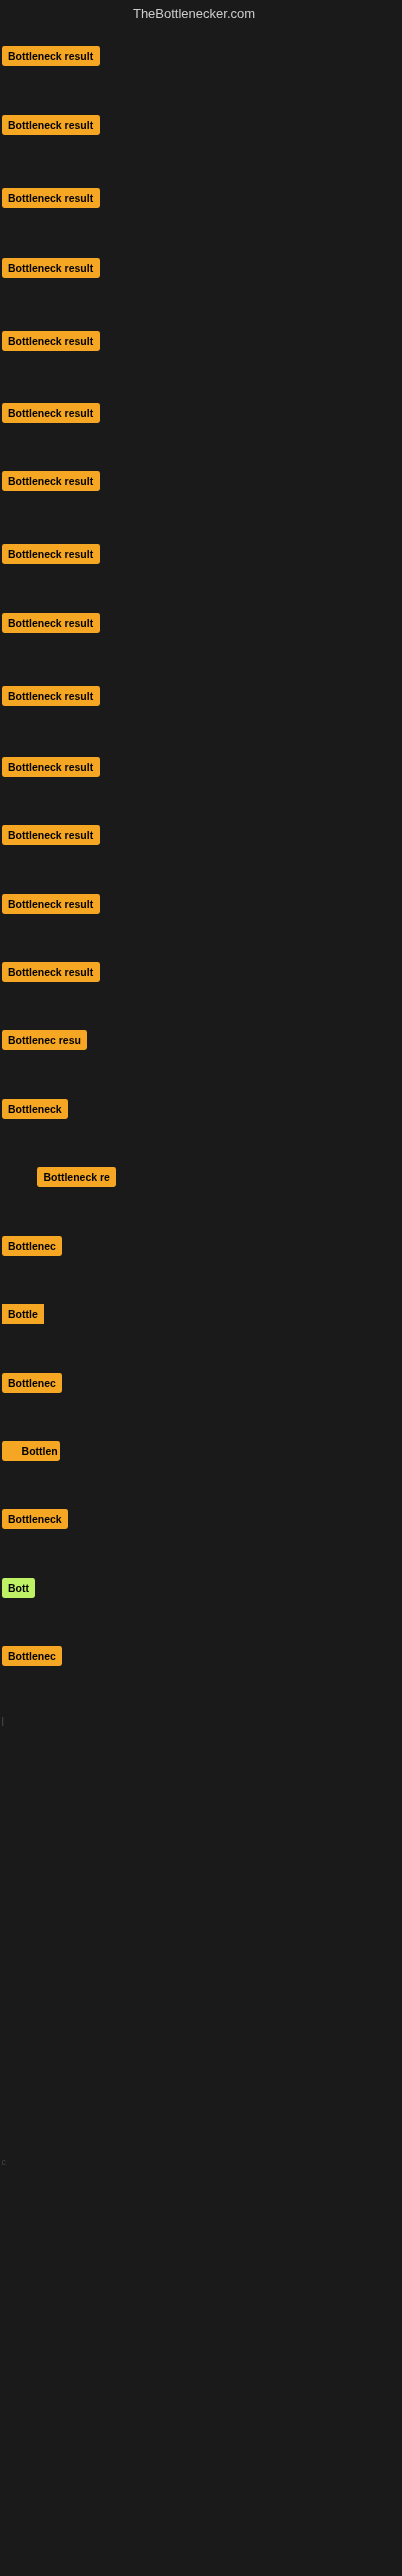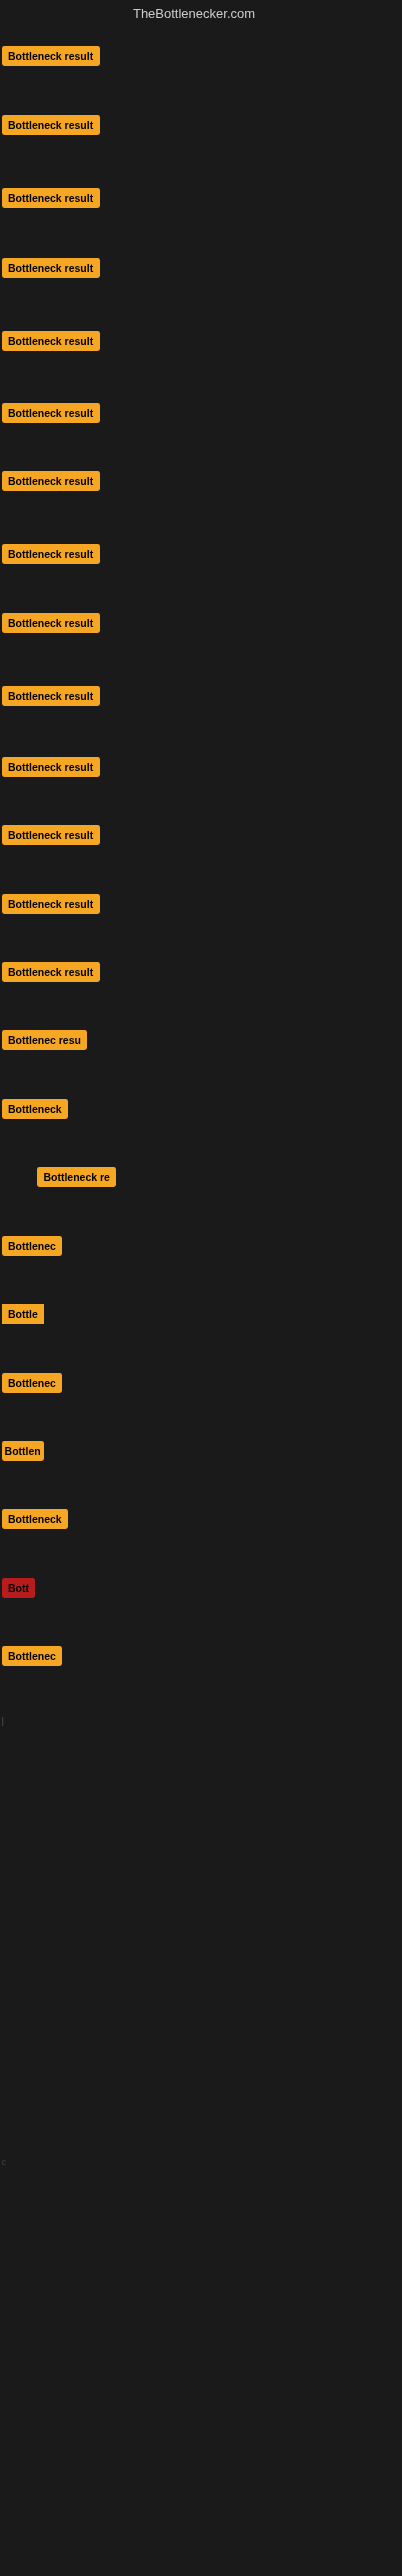--- a/index.html
+++ b/index.html
@@ -50,18 +50,18 @@
     <div style="position: absolute; top: 757px; left: 1.6px;"><span style="display: inline-block; background-color: rgb(245, 166, 35); color: rgb(0, 0, 0); font-size: 10.5px; font-weight: bold; padding: 4px 6.4px; border-radius: 2.4px; max-width: 138px; overflow: hidden; white-space: nowrap; font-family: Arial, sans-serif;">Bottleneck result</span></div>
     <div style="position: absolute; top: 825px; left: 1.6px;"><span style="display: inline-block; background-color: rgb(245, 166, 35); color: rgb(0, 0, 0); font-size: 10.5px; font-weight: bold; padding: 4px 6.4px; border-radius: 2.4px; max-width: 137px; overflow: hidden; white-space: nowrap; font-family: Arial, sans-serif;">Bottleneck result</span></div>
     <div style="position: absolute; top: 894px; left: 1.6px;"><span style="display: inline-block; background-color: rgb(245, 166, 35); color: rgb(0, 0, 0); font-size: 10.5px; font-weight: bold; padding: 4px 6.4px; border-radius: 2.4px; max-width: 135px; overflow: hidden; white-space: nowrap; font-family: Arial, sans-serif;">Bottleneck result</span></div>
     <div style="position: absolute; top: 962px; left: 1.6px;"><span style="display: inline-block; background-color: rgb(245, 166, 35); color: rgb(0, 0, 0); font-size: 10.5px; font-weight: bold; padding: 4px 6.4px; border-radius: 2.4px; max-width: 133px; overflow: hidden; white-space: nowrap; font-family: Arial, sans-serif;">Bottleneck result</span></div>
     <div style="position: absolute; top: 1030px; left: 1.6px;"><span style="display: inline-block; background-color: rgb(245, 166, 35); color: rgb(0, 0, 0); font-size: 10.5px; font-weight: bold; padding: 4px 6.4px; border-radius: 2.4px; max-width: 117px; overflow: hidden; white-space: nowrap; font-family: Arial, sans-serif;">Bottlenec resu</span></div>
     <div style="position: absolute; top: 1099px; left: 1.6px;"><span style="display: inline-block; background-color: rgb(245, 166, 35); color: rgb(0, 0, 0); font-size: 10.5px; font-weight: bold; padding: 4px 6.4px; border-radius: 2.4px; max-width: 76px; overflow: hidden; white-space: nowrap; font-family: Arial, sans-serif;">Bottleneck</span></div>
     <div style="position: absolute; top: 1167px; left: 4px; margin-left: 33px;"><span style="display: inline-block; background-color: rgb(245, 166, 35); color: rgb(0, 0, 0); font-size: 10.5px; font-weight: bold; padding: 4px 6.4px; border-radius: 2.4px; max-width: 93px; overflow: hidden; white-space: nowrap; font-family: Arial, sans-serif;">Bottleneck re</span></div>
     <div style="position: absolute; top: 1236px; left: 1.6px;"><span style="display: inline-block; background-color: rgb(245, 166, 35); color: rgb(0, 0, 0); font-size: 10.5px; font-weight: bold; padding: 4px 6.4px; border-radius: 2.4px; max-width: 71px; overflow: hidden; white-space: nowrap; font-family: Arial, sans-serif;">Bottlenec</span></div>
     <div style="position: absolute; top: 1304px; left: 1.6px;"><span style="display: inline-block; background-color: rgb(245, 166, 35); color: rgb(0, 0, 0); font-size: 10.5px; font-weight: bold; padding: 4px 6.4px; border-radius: 0; max-width: 50px; overflow: hidden; white-space: nowrap; font-family: Arial, sans-serif;">Bottle</span></div>
     <div style="position: absolute; top: 1373px; left: 1.6px;"><span style="display: inline-block; background-color: rgb(245, 166, 35); color: rgb(0, 0, 0); font-size: 10.5px; font-weight: bold; padding: 4px 6.4px; border-radius: 2.4px; max-width: 71px; overflow: hidden; white-space: nowrap; font-family: Arial, sans-serif;">Bottlenec</span></div>
-    <div style="position: absolute; top: 1441px; left: 1.6px;"><span style="display: inline-block; background-color: rgb(245, 166, 35); color: rgb(0, 0, 0); font-size: 10.5px; font-weight: bold; padding: 4px 3px; border-radius: 2.4px; max-width: 58px; overflow: hidden; white-space: nowrap; font-family: Arial, sans-serif;">Bottlen</span></div>
+    <div style="position: absolute; top: 1441px; left: 1.6px;"><span style="display: inline-block; background-color: rgb(245, 166, 35); color: rgb(0, 0, 0); font-size: 10.5px; font-weight: bold; padding: 4px 20px; border-radius: 2.4px; max-width: 58px; overflow: hidden; white-space: nowrap; font-family: Arial, sans-serif;">Bottlen</span></div>
     <div style="position: absolute; top: 1509px; left: 1.6px;"><span style="display: inline-block; background-color: rgb(245, 166, 35); color: rgb(0, 0, 0); font-size: 10.5px; font-weight: bold; padding: 4px 6.4px; border-radius: 2.4px; max-width: 76px; overflow: hidden; white-space: nowrap; font-family: Arial, sans-serif;">Bottleneck</span></div>
-    <div style="position: absolute; top: 1578px; left: 1.6px;"><span style="display: inline-block; background-color: #b91c1c; color: rgb(0, 0, 0); font-size: 10.5px; font-weight: bold; padding: 4px 6.4px; border-radius: 2.4px; max-width: 39px; overflow: hidden; white-space: nowrap; font-family: Arial, sans-serif;">Bott</span></div>
+    <div style="position: absolute; top: 1578px; left: 1.6px;"><span style="display: inline-block; background-color: #bef264; color: rgb(0, 0, 0); font-size: 10.5px; font-weight: bold; padding: 4px 6.4px; border-radius: 2.4px; max-width: 39px; overflow: hidden; white-space: nowrap; font-family: Arial, sans-serif;">Bott</span></div>
     <div style="position: absolute; top: 1646px; left: 1.6px;"><span style="display: inline-block; background-color: rgb(245, 166, 35); color: rgb(0, 0, 0); font-size: 10.5px; font-weight: bold; padding: 4px 6.4px; border-radius: 2.4px; max-width: 71px; overflow: hidden; white-space: nowrap; font-family: Arial, sans-serif;">Bottlenec</span></div>
   </div>
 
 
 </body></html>

